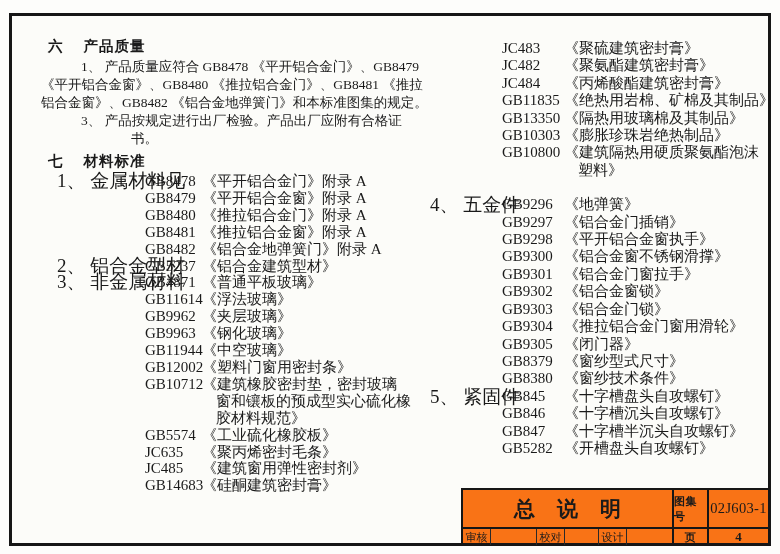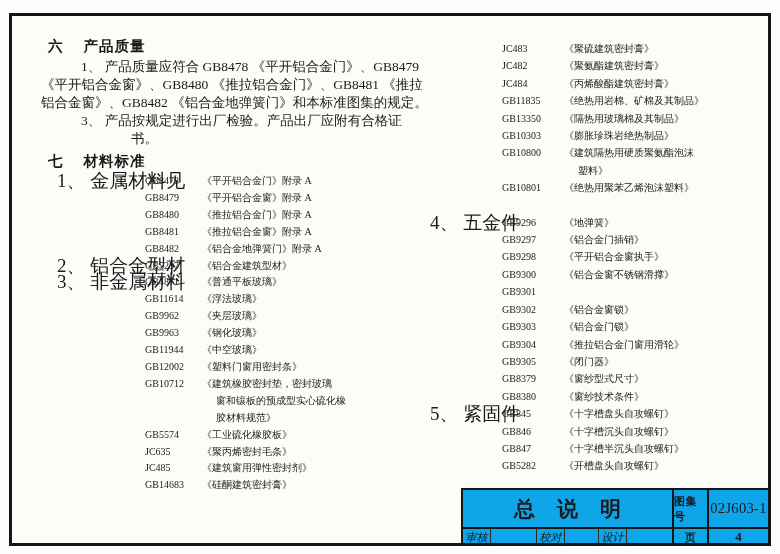--- a/index.html
+++ b/index.html
@@ -23,48 +23,48 @@
   .pl{white-space:nowrap;}
   .pl.ind1{padding-left:40px;}
   .pl.ind2{padding-left:90px;}
 
   .groups{margin-top:2px;}
   .group{display:grid;align-items:start;}
   .col-left .group{grid-template-columns:97px 1fr;}
   .col-right .group{grid-template-columns:74px 1fr;}
   .glabel{font-size:19px;line-height:16.9px;padding-left:9px;white-space:nowrap;}
   .col-right .glabel{padding-left:2px;line-height:17.4px;}
-  .row{display:grid;font-size:10px;line-height:16.9px;}
+  .row{display:grid;font-size:15px;line-height:16.9px;}
   .col-left .row{grid-template-columns:57px 1fr;}
   .col-right .row{grid-template-columns:62px 1fr;line-height:17.4px;}
   .code{white-space:nowrap;}
   .title{white-space:pre-line;padding-left:14px;text-indent:-14px;}
   .col-right .group:nth-child(2){margin-top:17px;}
 
   
   .titleblock{
     position:absolute;right:0;bottom:0;width:305px;height:53px;
     border-top:2.5px solid #161616;border-left:2.5px solid #161616;
     display:grid;grid-template-columns:209px 35px 1fr;grid-template-rows:37px 1fr;
-    background:#0ea5e9;
+    background:#f97316;
   }
   .tb-cell{display:flex;align-items:center;justify-content:center;}
   .tb-v{border-left:2px solid #161616;}
   .tb-h{border-top:2px solid #161616;}
   .tb-title{
     font-size:21px;font-weight:bold;letter-spacing:22px;text-indent:22px;
     display:flex;align-items:center;justify-content:center;
   }
   .tb-label{font-size:11px;font-weight:bold;letter-spacing:0.5px;}
   .tb-atlas{font-size:14.5px;font-weight:normal;letter-spacing:0.3px;}
   .tb-page{font-size:13px;font-weight:bold;}
   .tb-sign{display:flex;align-items:stretch;font-size:11px;}
   .s-label{
     flex:0 0 27px;display:flex;align-items:center;justify-content:center;
-    border-right:1.5px solid #2a2a2a;border-left:1.5px solid #2a2a2a;font-style:italic;
+    border-right:1.5px solid #2a2a2a;border-left:1.5px solid #2a2a2a;
   }
   .tb-sign .s-label:first-child{border-left:none;}
   .s-blank{flex:0 0 45px;}
   .s-blank.b2{flex:0 0 33px;}
   .s-blank.last{flex:1 1 auto;}
 </style>
 </head>
 <body>
 
 <div class="page">
@@ -202,24 +202,20 @@
               </div>
               <div class="row">
                 <span class="code">GB10303</span>
                 <span class="title">《膨胀珍珠岩绝热制品》</span>
               </div>
               <div class="row">
                 <span class="code">GB10800</span>
                 <span class="title">《建筑隔热用硬质聚氨酯泡沫
 塑料》</span>
               </div>
-              <div class="row">
-                <span class="code">GB10801</span>
-                <span class="title">《绝热用聚苯乙烯泡沫塑料》</span>
-              </div>
             </div>
           </div>
           <div class="group">
             <div class="glabel">4、 五金件</div>
             <div class="rows">
               <div class="row">
                 <span class="code">GB9296</span>
                 <span class="title">《地弹簧》</span>
               </div>
               <div class="row">
@@ -229,20 +225,21 @@
               <div class="row">
                 <span class="code">GB9298</span>
                 <span class="title">《平开铝合金窗执手》</span>
               </div>
               <div class="row">
                 <span class="code">GB9300</span>
                 <span class="title">《铝合金窗不锈钢滑撑》</span>
               </div>
               <div class="row">
                 <span class="code">GB9301</span>
+                <span class="title">《铝合金门窗拉手》</span>
               </div>
               <div class="row">
                 <span class="code">GB9302</span>
                 <span class="title">《铝合金窗锁》</span>
               </div>
               <div class="row">
                 <span class="code">GB9303</span>
                 <span class="title">《铝合金门锁》</span>
               </div>
               <div class="row">

